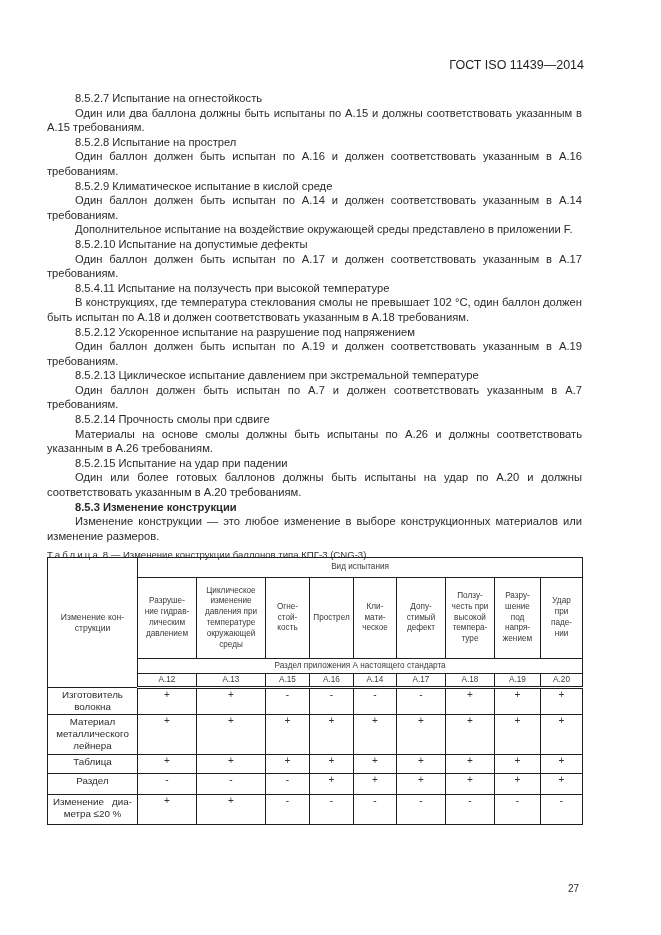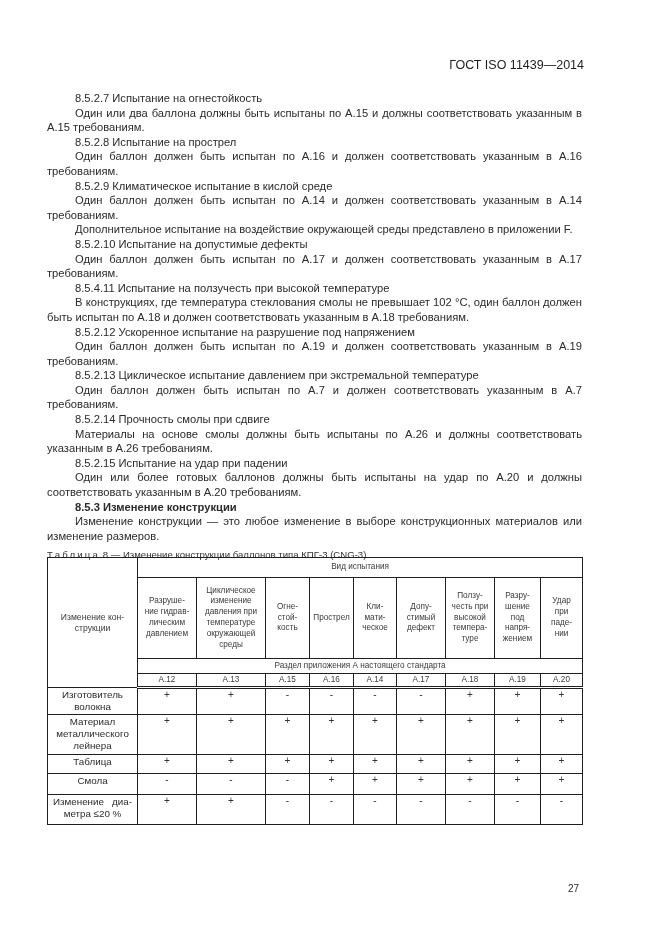--- a/index.html
+++ b/index.html
@@ -187,21 +187,21 @@
         <td class="mark">+</td>
         <td class="mark">+</td>
         <td class="mark">+</td>
         <td class="mark">+</td>
         <td class="mark">+</td>
         <td class="mark">+</td>
         <td class="mark">+</td>
         <td class="mark">+</td>
       </tr>
       <tr style="height: 21px;">
-        <td class="rowlabel" title="Смола">Смола</td>
+        <td class="rowlabel" title="Смола">Раздел</td>
         <td class="mark">-</td>
         <td class="mark">-</td>
         <td class="mark">-</td>
         <td class="mark">+</td>
         <td class="mark">+</td>
         <td class="mark">+</td>
         <td class="mark">+</td>
         <td class="mark">+</td>
         <td class="mark">+</td>
       </tr>

